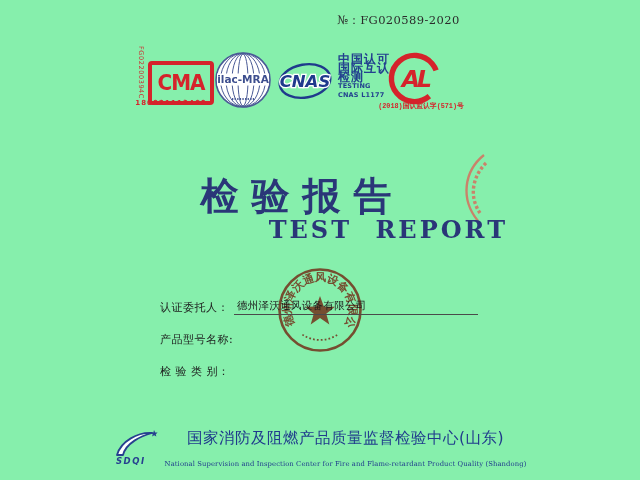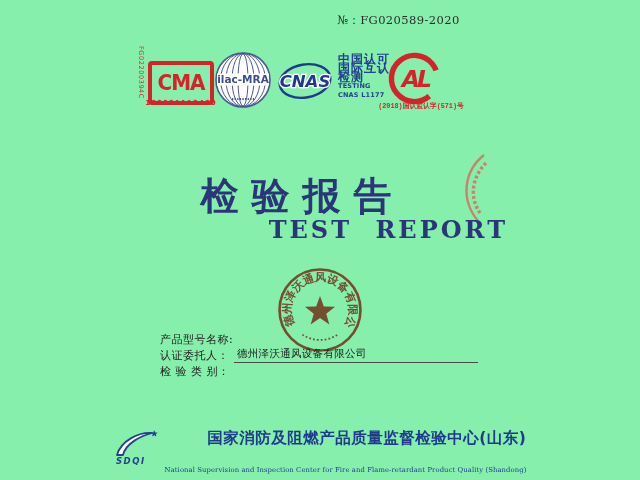--- a/index.html
+++ b/index.html
@@ -12,21 +12,21 @@
   .side-code{
     position:absolute;left:137px;top:46px;writing-mode:vertical-rl;
     font-size:6.5px;color:#cf2a2f;letter-spacing:.6px;font-family:"DejaVu Sans",sans-serif;
   }
   
   .cma-box{
     position:absolute;left:148px;top:61px;width:58px;height:36px;
     border:4px solid #d5232b;border-radius:4px;display:flex;align-items:center;justify-content:center;
   }
   .cma-text{font-family:"DejaVu Sans",sans-serif;font-weight:bold;font-size:20px;color:#d5232b;letter-spacing:-1px;transform:scaleY(1.05);}
-  .cma-num{position:absolute;left:143px;top:99px;width:76px;text-align:center;font-size:7px;color:#d5232b;letter-spacing:1.1px;font-family:"DejaVu Sans",sans-serif;font-weight:bold;}
+  .cma-num{position:absolute;left:133px;top:99px;width:76px;text-align:center;font-size:7px;color:#d5232b;letter-spacing:1.1px;font-family:"DejaVu Sans",sans-serif;font-weight:bold;}
   .ilac{position:absolute;left:214px;top:51px;}
   .cnas{position:absolute;left:278px;top:60px;}
   .cnas-caption{position:absolute;left:338px;top:55px;font-family:"DejaVu Sans",sans-serif;color:#23418f;line-height:9px;}
   .cnas-caption .cn{font-size:12px;font-weight:bold;letter-spacing:1px;}
   .cnas-caption .en{font-size:6.5px;font-weight:bold;letter-spacing:.2px;}
   .cal{position:absolute;left:387px;top:51px;}
   .cal-caption{position:absolute;left:366px;top:101px;width:110px;text-align:center;font-size:6.8px;color:#d5232b;font-weight:bold;font-family:Liberation Mono, monospace;}
   
   .title-cn{
     position:absolute;left:0;top:171px;width:592px;text-align:center;
@@ -40,27 +40,27 @@
   
   .company-seal{position:absolute;left:276px;top:264px;width:88px;height:92px;mix-blend-mode:multiply;opacity:.92;}
   .partial-seal{position:absolute;left:456px;top:153px;width:32px;height:70px;opacity:.75;}
   
   .field-row{position:absolute;left:160px;width:318px;height:15px;display:flex;align-items:flex-end;}
   .field-label{font-size:11px;color:#1c1c1c;white-space:nowrap;width:74px;flex:none;letter-spacing:.5px;}
   .field-value{
     flex:1;font-size:10.5px;color:#1c1c1c;border-bottom:1px solid #4a4a4a;
     padding:0 0 1px 3px;white-space:nowrap;letter-spacing:.3px;
   }
-  .row-1{top:300px;margin-top:48px;} .row-2{top:332px;} .row-3{top:364px;gap:26px;}
+  .row-1{top:300px;} .row-2{top:332px;} .row-3{top:364px;gap:26px;}
   
   .footer{position:absolute;left:0;top:428px;width:640px;display:flex;justify-content:center;align-items:flex-start;gap:7px;}
   .footer-logo{flex:none;margin-top:1px;}
   .footer-text{text-align:center;}
-  .footer-cn{font-size:15.5px;font-weight:bold;color:#1f3a8c;letter-spacing:.5px;font-family:"DejaVu Sans",sans-serif;text-align:right;}
-  .footer-en{font-size:6.8px;color:#1f3a8c;margin-top:17px;letter-spacing:.1px;}
+  .footer-cn{font-size:15.5px;font-weight:normal;color:#1f3a8c;letter-spacing:.5px;font-family:"DejaVu Sans",sans-serif;}
+  .footer-en{font-size:6.8px;color:#1f3a8c;margin-top:11px;letter-spacing:.1px;}
 </style>
 </head>
 <body>
 
 <div id="page">
 
   <div class="report-no"><span>№：</span><span>FG020589-2020</span></div>
 
   <div class="side-code">FG02200394C</div>
 

